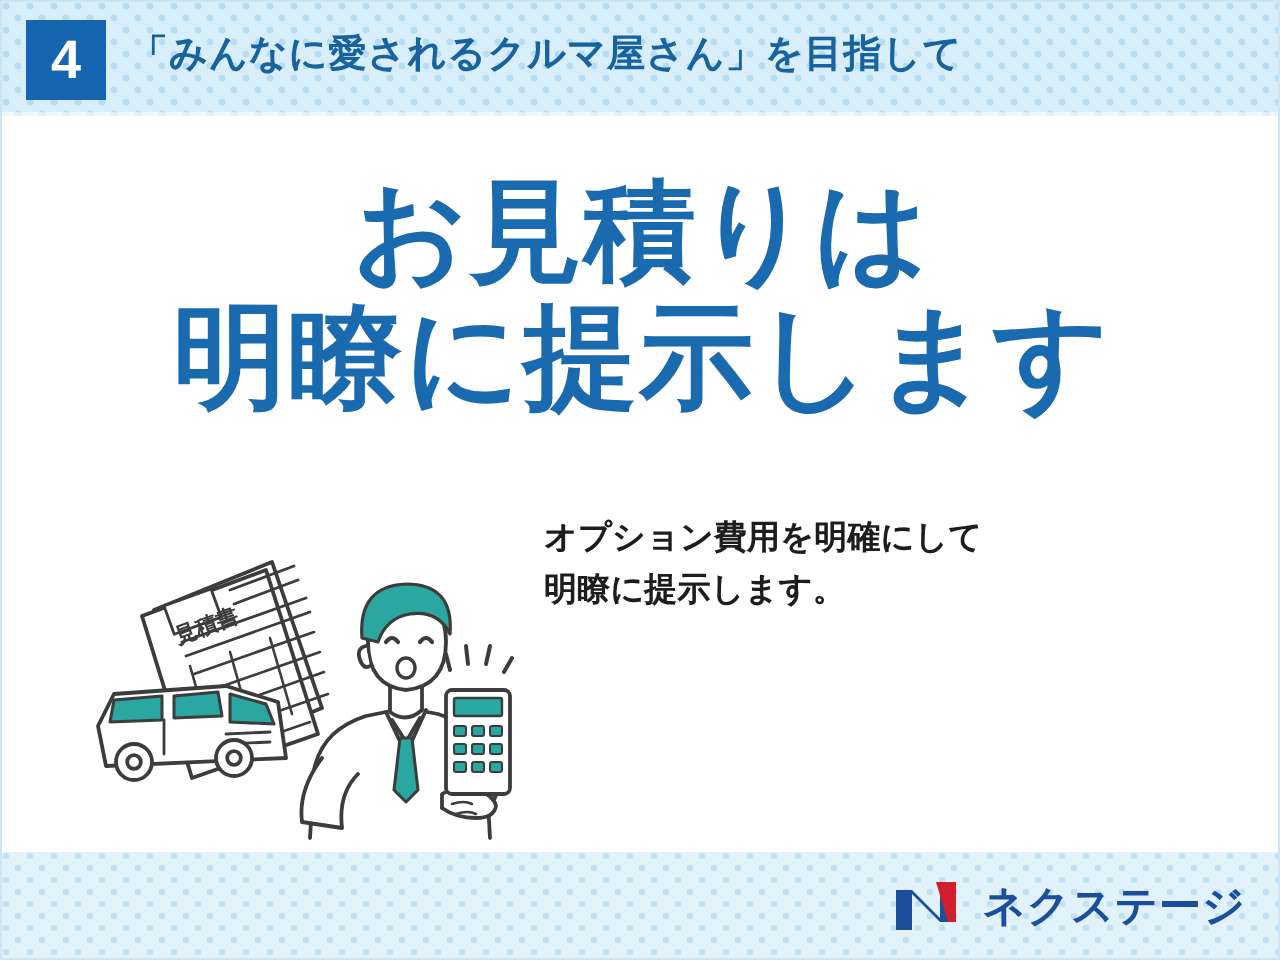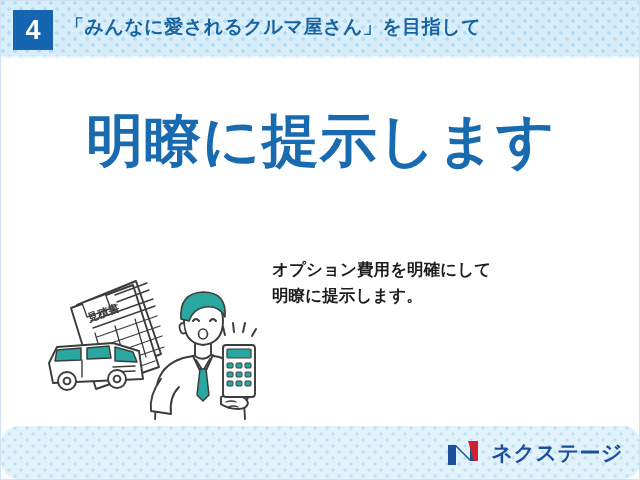--- a/index.html
+++ b/index.html
@@ -83,21 +83,21 @@
     letter-spacing: 1px;
     line-height: 1.12;
   }
   .headline-line {
     display: block;
     font-size: 56px;
     white-space: nowrap;
   }
   .headline-line.line2 {
     font-size: 57px;
-    margin-top: 24px;
+    margin-top: 0;
   }
 
   
   .body-copy {
     position: absolute;
     left: 271px;
     top: 255px;
     width: 355px;
     color: #1d1d1d;
     font-size: 16.5px;
@@ -125,21 +125,20 @@
     position: absolute;
     left: 0;
     bottom: 0;
     width: 640px;
     height: 53px;
     background-color: #e2f2fb;
     background-image:
       radial-gradient(circle at 2px 2px, #c2e2f4 1.5px, rgba(0,0,0,0) 1.8px),
       radial-gradient(circle at 8px 8px, #c2e2f4 1.5px, rgba(0,0,0,0) 1.8px);
     background-size: 12px 12px, 12px 12px;
-    border-radius: 18px;
   }
 
   .brand-lockup {
     position: absolute;
     right: 18px;
     top: 50%;
     transform: translateY(-50%);
     display: flex;
     align-items: center;
     gap: 8px;
@@ -157,20 +156,21 @@
 <body>
 
 <div class="banner">
 
   <div class="header-band">
     <div class="step-badge">4</div>
     <div class="header-title">「みんなに愛されるクルマ屋さん」を目指して</div>
   </div>
 
   <div class="headline">
+    <span class="headline-line line1">お見積りは</span>
     <span class="headline-line line2">明瞭に提示します</span>
   </div>
 
   <div class="illustration">
     <svg width="228" height="165" viewBox="0 0 228 165" xmlns="http://www.w3.org/2000/svg">
       <g fill="none" stroke="#3c3c3c" stroke-width="1.9" stroke-linecap="round" stroke-linejoin="round">
 
         <path d="M34 46 L93 22 L118 95 L59 119 Z" fill="#ffffff"></path>
 
         <path d="M28 49 L90 26 L116 108 L53 130 Z" fill="#ffffff"></path>

